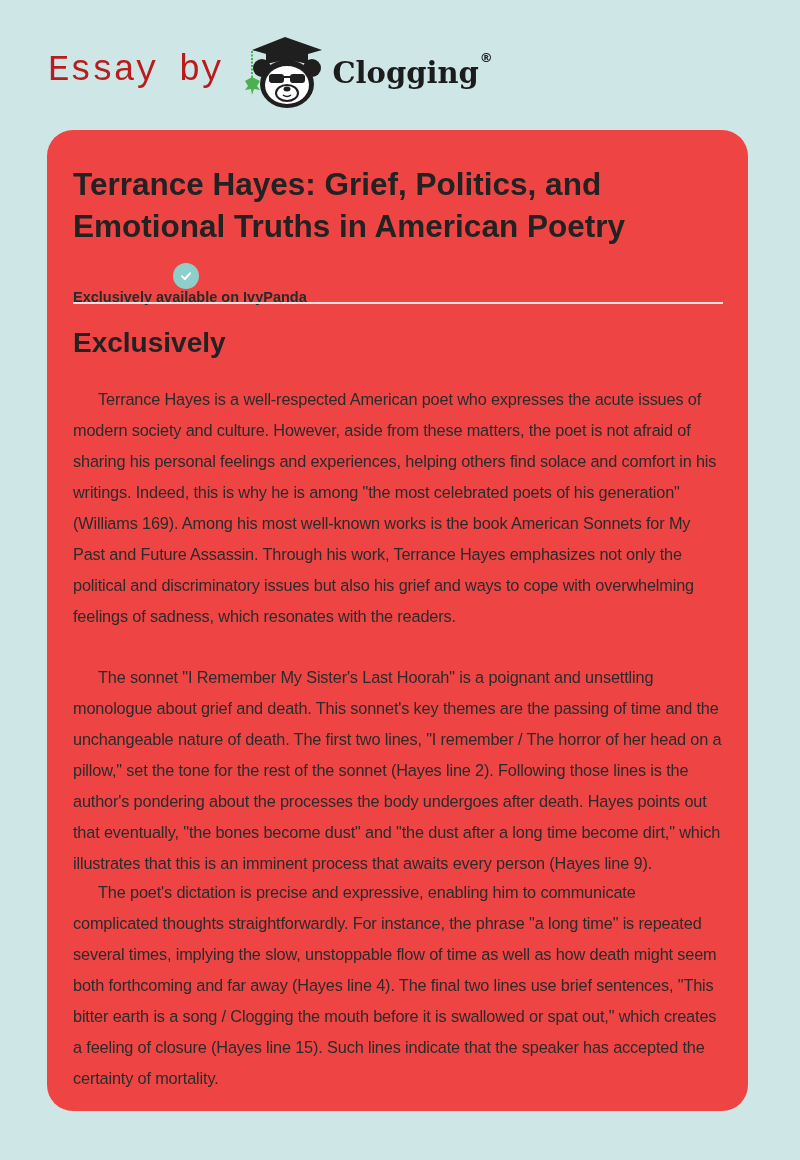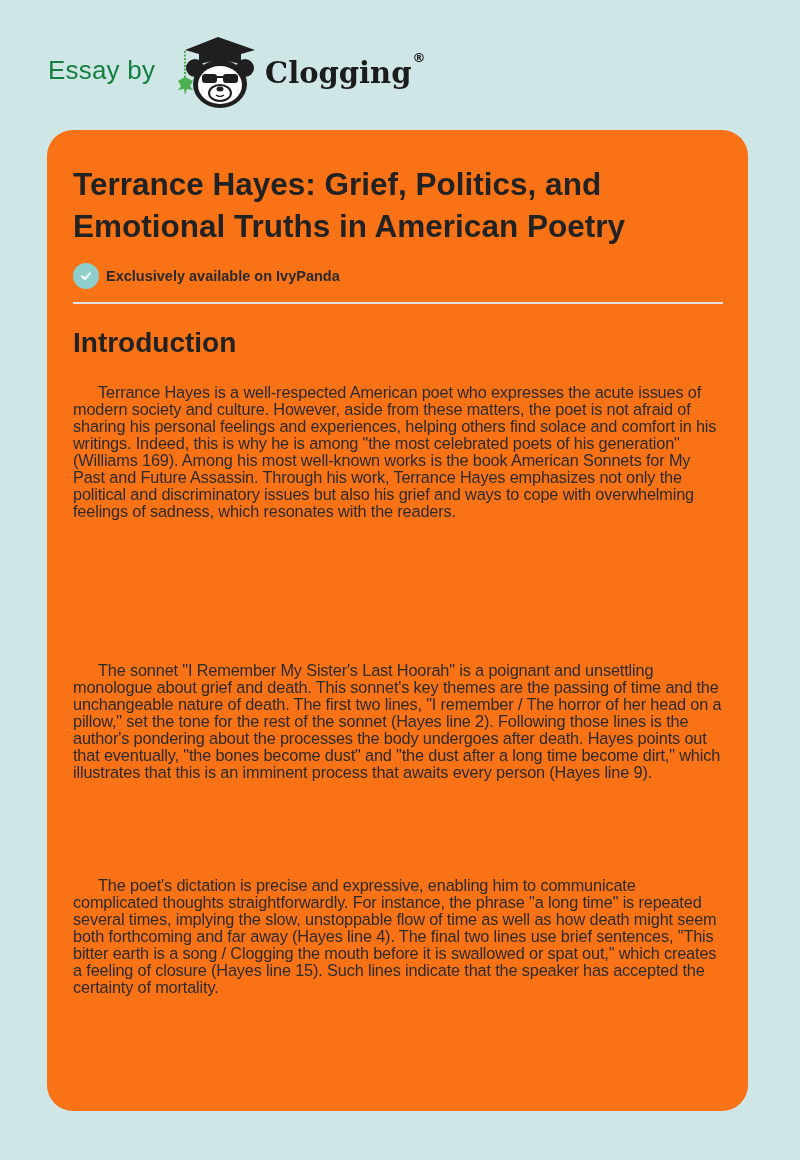--- a/index.html
+++ b/index.html
@@ -17,23 +17,23 @@
   }
   .brand {
     position: absolute;
     left: 48px;
     top: 34px;
     height: 76px;
     display: flex;
     align-items: center;
   }
   .brand-prefix {
-    font-family: Liberation Sans, sans-serif;
-    font-size: 26px;
-    color: #15803d;
+    font-family: Liberation Mono, monospace;
+    font-size: 36px;
+    color: #b91c1c;
     letter-spacing: 0.2px;
     margin-right: 20px;
     margin-top: -4px;
   }
   .brand-logo {
     width: 86px;
     height: 76px;
     margin-right: 4px;
   }
   .brand-name {
@@ -51,41 +51,42 @@
     top: -6px;
     margin-left: 1px;
   }
 
   .card {
     position: absolute;
     left: 47px;
     top: 130px;
     width: 701px;
     height: 981px;
-    background: #f97316;
+    background: #ef4444;
     border-radius: 26px;
   }
   .title {
     position: absolute;
     left: 26px;
     top: 33px;
     width: 640px;
     margin: 0;
     font-family: "Liberation Sans", sans-serif;
     font-weight: bold;
     font-size: 31.5px;
     line-height: 42px;
     color: #222222;
   }
   .badge {
     position: absolute;
     left: 26px;
     top: 133px;
     display: flex;
     align-items: center;
+    flex-direction: column;
   }
   .badge-icon {
     width: 26px;
     height: 26px;
     border-radius: 50%;
     background: #8fcfcb;
     display: flex;
     align-items: center;
     justify-content: center;
     margin-right: 7px;
@@ -112,21 +113,21 @@
     line-height: 34px;
     color: #222222;
   }
   .para {
     position: absolute;
     left: 26px;
     width: 650px;
     margin: 0;
     font-family: "Liberation Sans", sans-serif;
     font-size: 16.3px;
-    line-height: 17px;
+    line-height: 31px;
     color: #2b2b2b;
     text-indent: 25px;
     letter-spacing: -0.15px;
   }
 </style>
 </head>
 <body>
 
 <header class="brand">
   <span class="brand-prefix">Essay by</span>
@@ -164,18 +165,18 @@
     <span class="badge-icon">
       <svg width="14" height="14" viewBox="0 0 14 14" xmlns="http://www.w3.org/2000/svg">
         <path d="M3,7.3 L6,10 L11,4.3" stroke="#ffffff" stroke-width="2" fill="none" stroke-linecap="round" stroke-linejoin="round"></path>
       </svg>
     </span>
     <span class="badge-text">Exclusively available on IvyPanda</span>
   </div>
 
   <div class="divider"></div>
 
-  <h2 class="section-heading" style="top:196px;">Introduction</h2>
+  <h2 class="section-heading" style="top:196px;">Exclusively</h2>
   <p class="para" style="top:254px;">Terrance Hayes is a well-respected American poet who expresses the acute issues of modern society and culture. However, aside from these matters, the poet is not afraid of sharing his personal feelings and experiences, helping others find solace and comfort in his writings. Indeed, this is why he is among "the most celebrated poets of his generation" (Williams 169). Among his most well-known works is the book American Sonnets for My Past and Future Assassin. Through his work, Terrance Hayes emphasizes not only the political and discriminatory issues but also his grief and ways to cope with overwhelming feelings of sadness, which resonates with the readers.</p>
 
   <p class="para" style="top:532px;">The sonnet "I Remember My Sister's Last Hoorah" is a poignant and unsettling monologue about grief and death. This sonnet's key themes are the passing of time and the unchangeable nature of death. The first two lines, "I remember / The horror of her head on a pillow," set the tone for the rest of the sonnet (Hayes line 2). Following those lines is the author's pondering about the processes the body undergoes after death. Hayes points out that eventually, "the bones become dust" and "the dust after a long time become dirt," which illustrates that this is an imminent process that awaits every person (Hayes line 9).</p>
   <p class="para" style="top:747px;">The poet's dictation is precise and expressive, enabling him to communicate complicated thoughts straightforwardly. For instance, the phrase "a long time" is repeated several times, implying the slow, unstoppable flow of time as well as how death might seem both forthcoming and far away (Hayes line 4). The final two lines use brief sentences, "This bitter earth is a song / Clogging the mouth before it is swallowed or spat out," which creates a feeling of closure (Hayes line 15). Such lines indicate that the speaker has accepted the certainty of mortality.</p>
 </main>
 
 </body></html>

